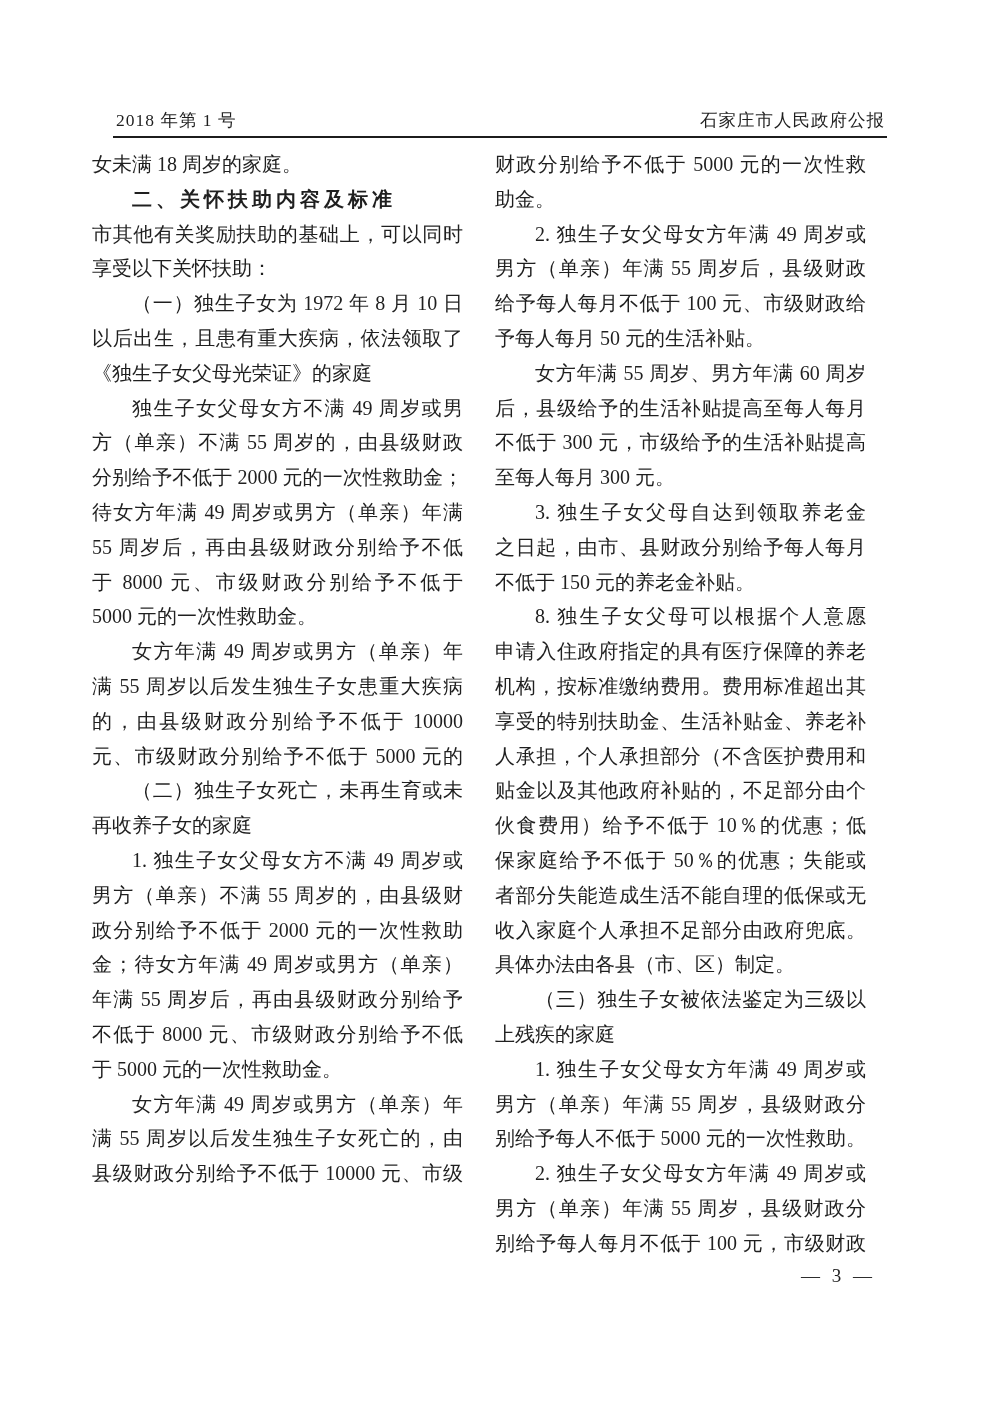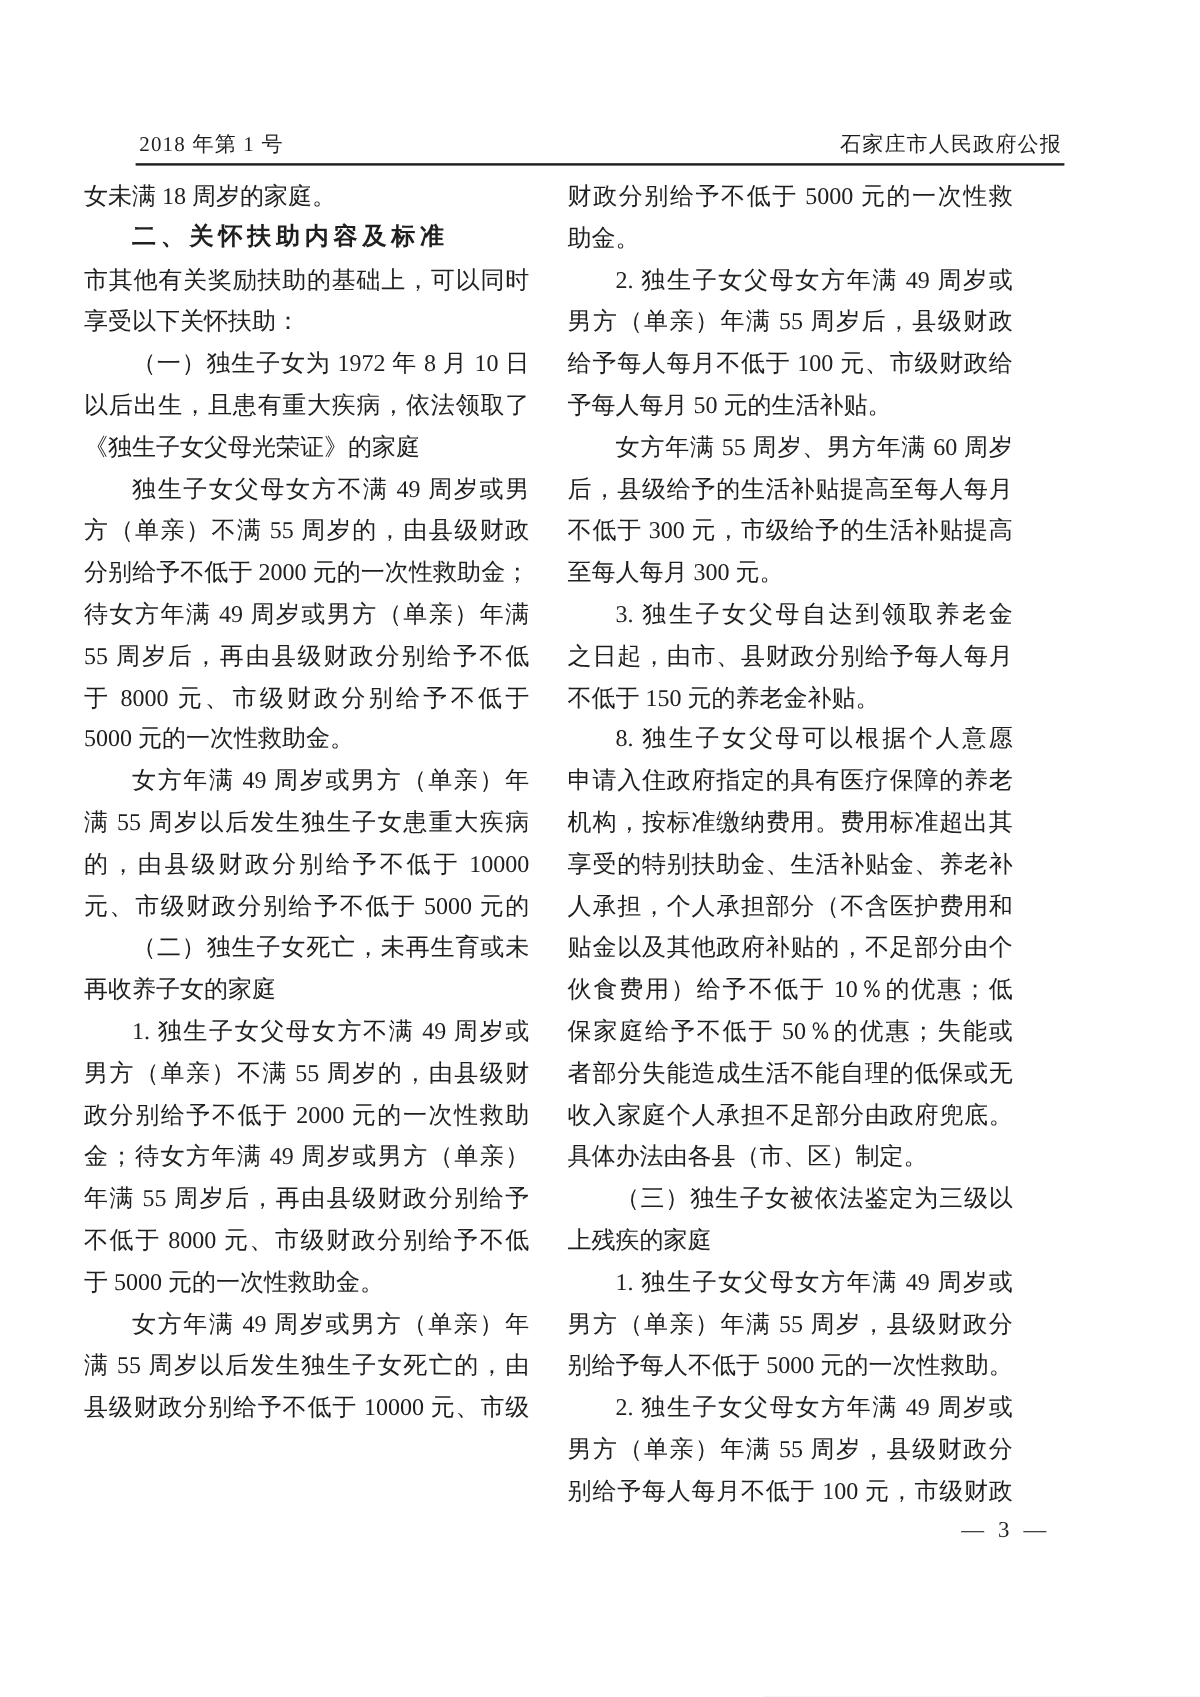--- a/index.html
+++ b/index.html
@@ -24,36 +24,36 @@
     letter-spacing: 1px;
   }
   .head-rule {
     margin: 4px 113px 0 113px;
     border: none;
     border-top: 2.5px solid #1c1c1c;
   }
   .columns {
     display: flex;
     gap: 32px;
-    margin: 9px 113px 0 70px;
+    margin: 9px 113px 0 92px;
   }
   .column { width: 371px; }
   .line {
     height: 34.8px;
     line-height: 34.8px;
     font-size: 20px;
     text-align: justify;
     text-align-last: justify;
     white-space: nowrap;
     overflow: visible;
   }
   .line.end { text-align-last: left; }
   .line.indent { padding-left: 40px; }
   .line.heading {
-    font-family: Liberation Mono, monospace;
+    font-family: Liberation Serif, serif;
     font-weight: 700;
     letter-spacing: 4px;
     text-align-last: left;
   }
   .page-footer {
     margin: 2px 128px 0 0;
     text-align: right;
     font-size: 19px;
     line-height: 26px;
     word-spacing: 7px;

